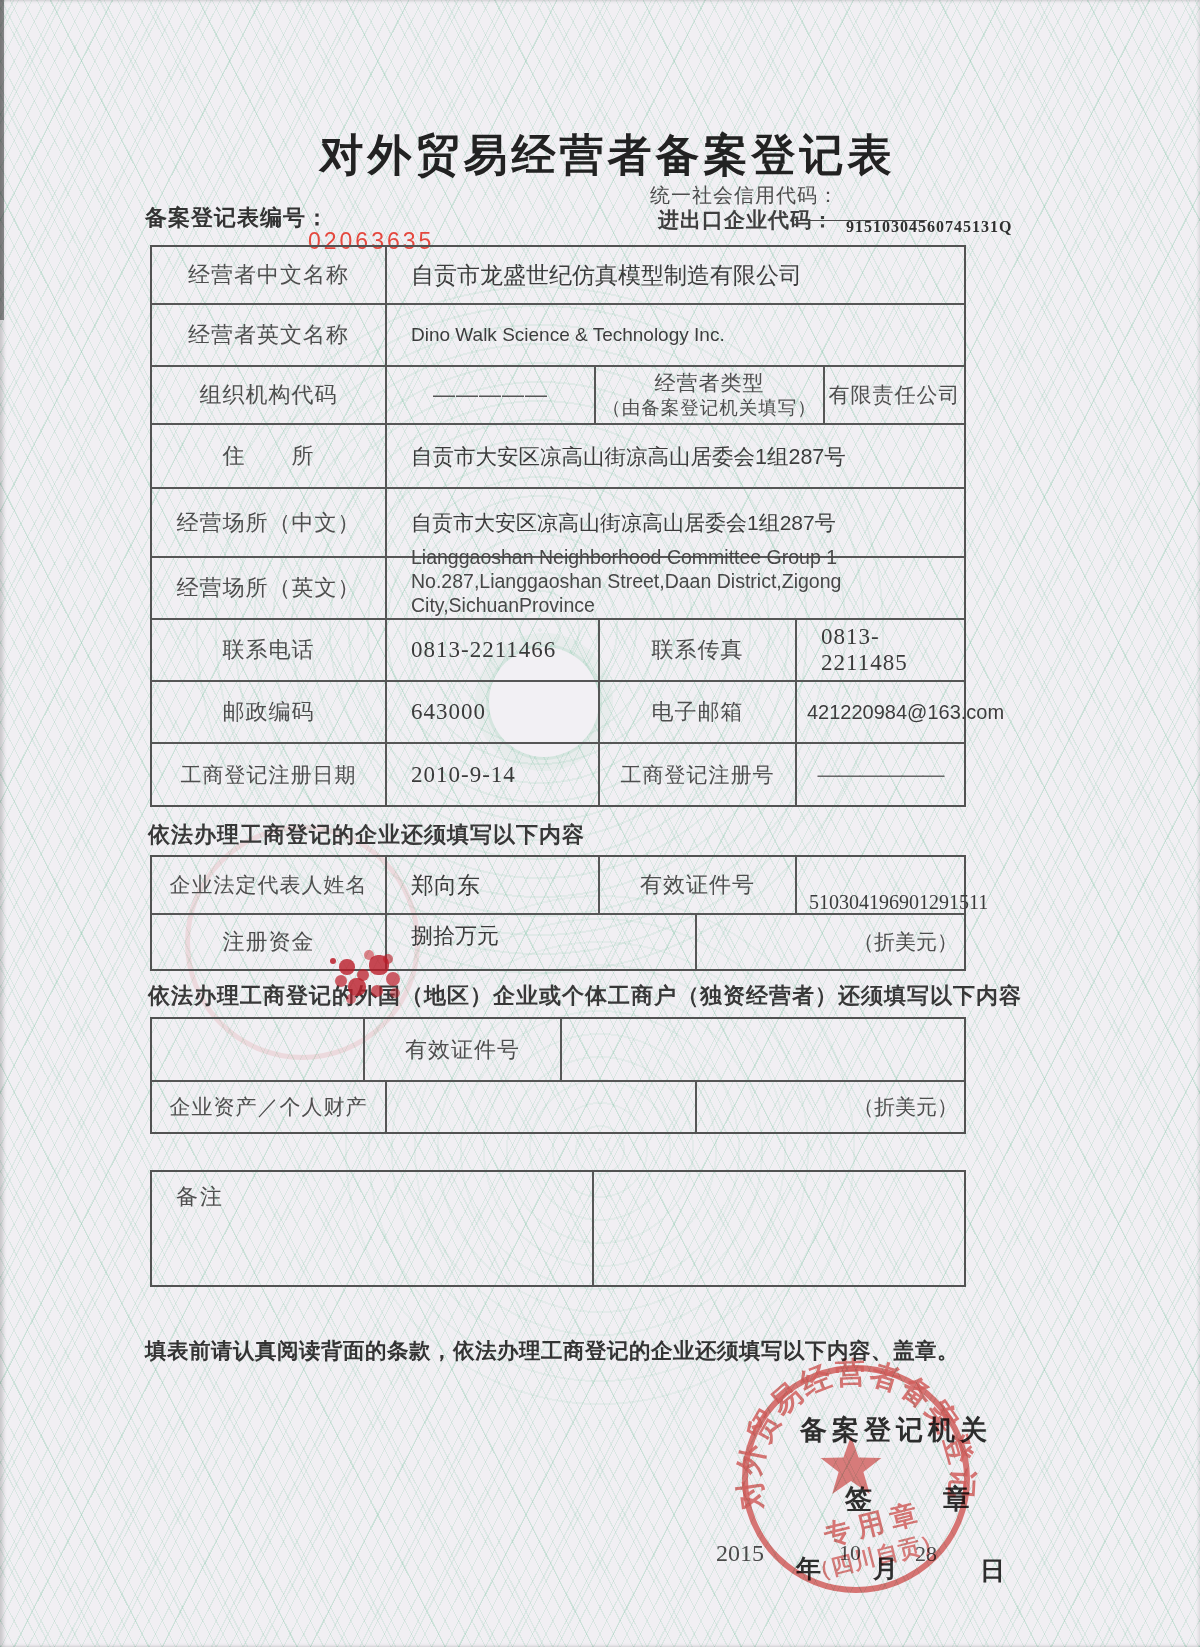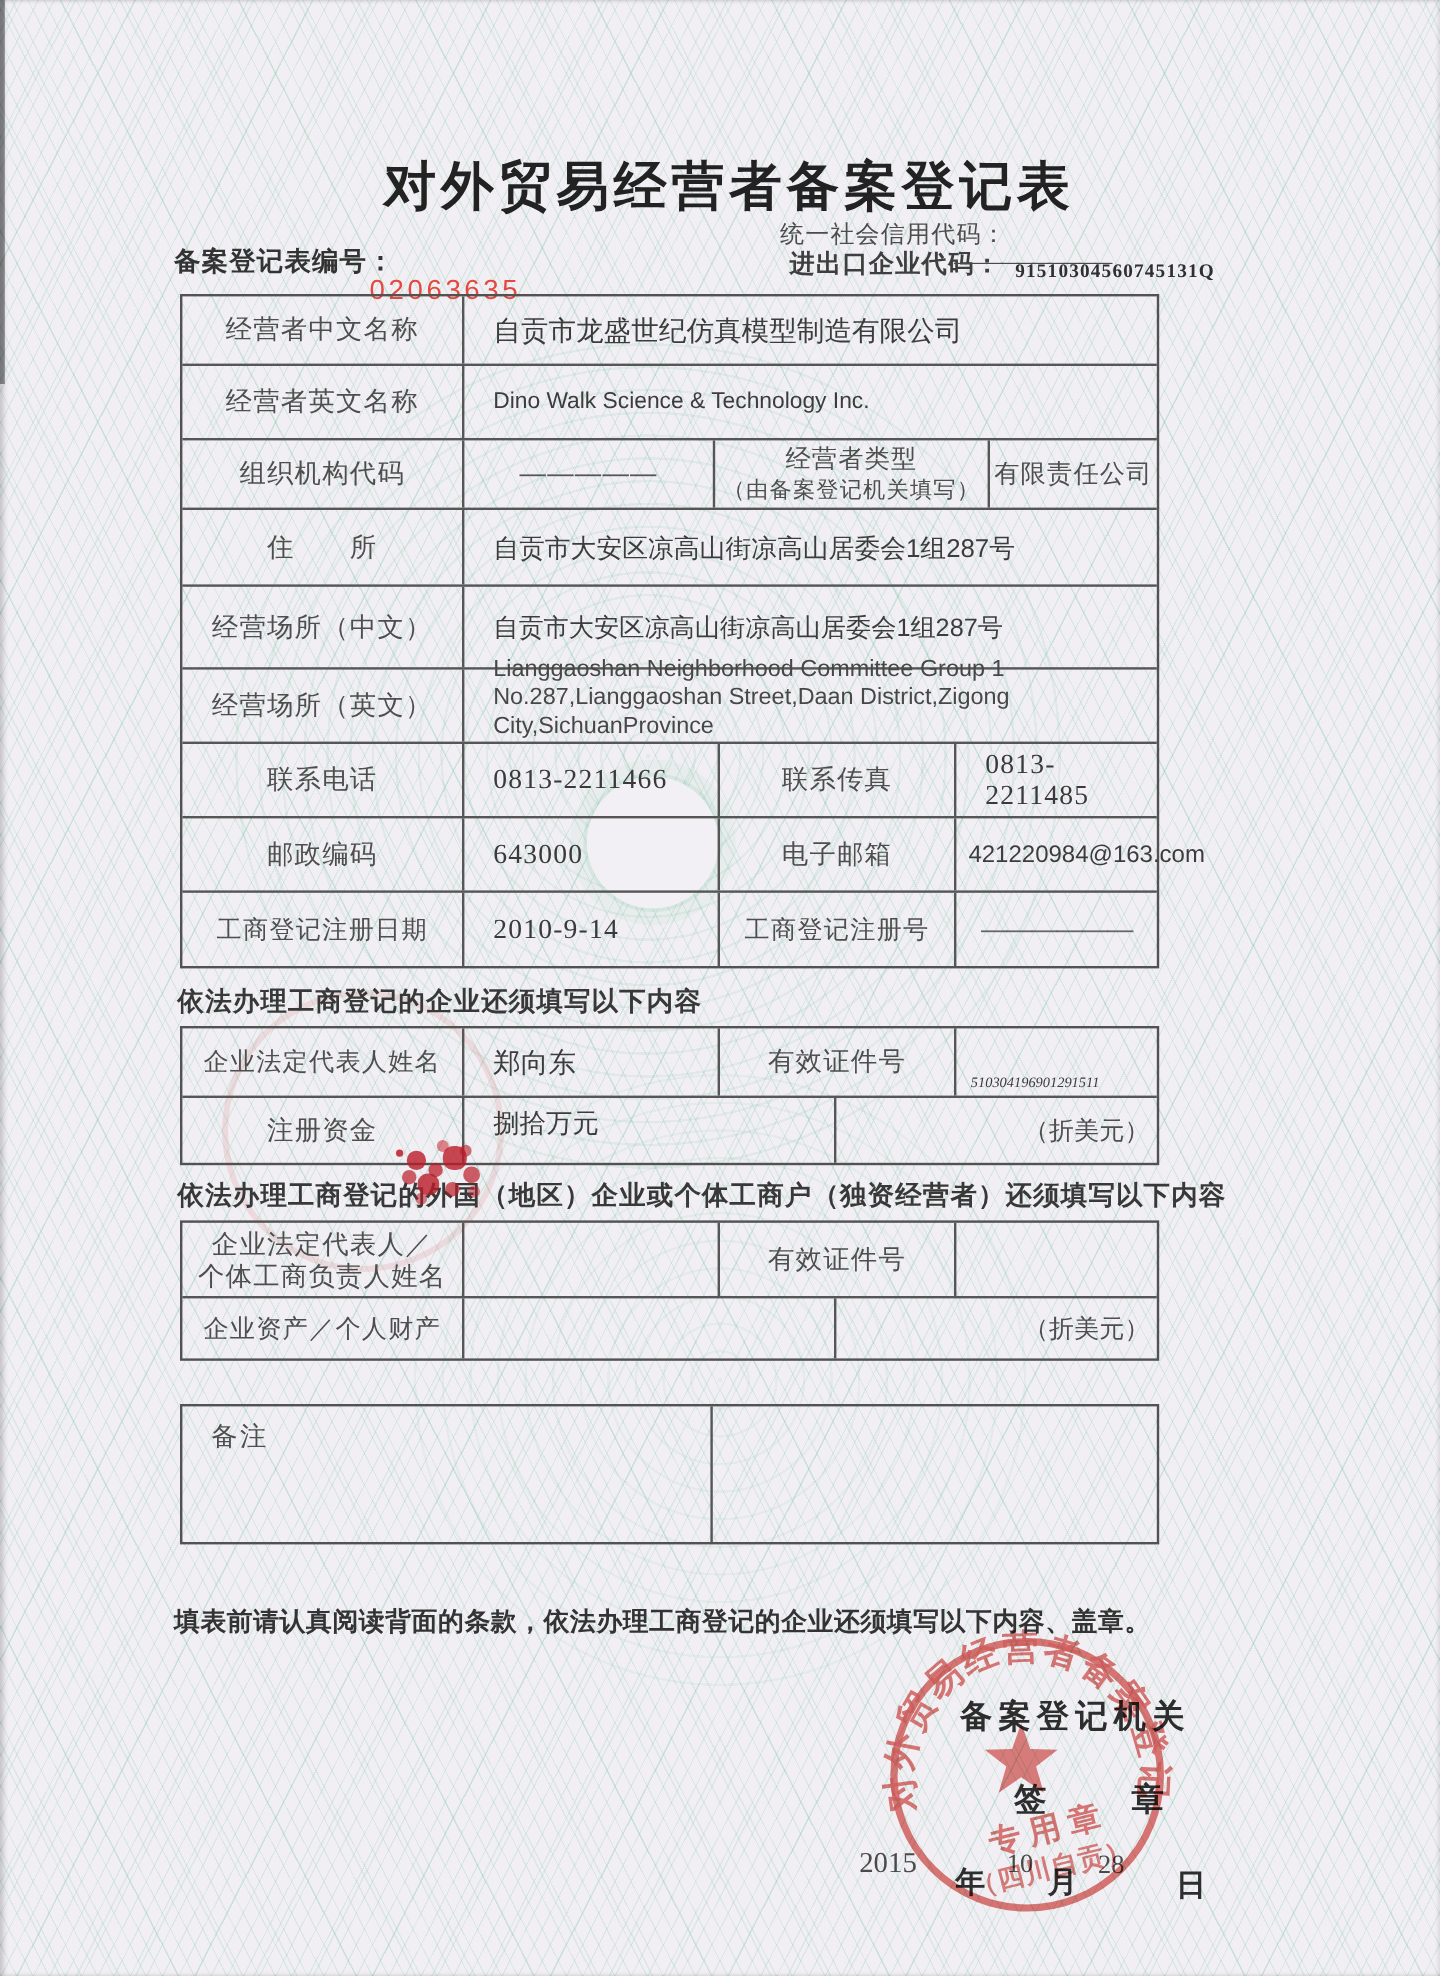--- a/index.html
+++ b/index.html
@@ -151,38 +151,32 @@
       <div class="cell lab c4" style="color:#666; letter-spacing:-1px;">——————</div>
     </div>
   </div>
 
   <div class="heading" style="top:820px;">依法办理工商登记的企业还须填写以下内容</div>
   <div class="tbl" style="top:855px;">
     <div class="row" style="height:58px;">
       <div class="cell lab c1" style="font-size:21px;">企业法定代表人姓名</div>
       <div class="cell val c2" style="font-size:23px;">郑向东</div>
       <div class="cell lab c3">有效证件号</div>
-      <div class="cell val c4 serif" style="font-size:12px; padding-left:12px; color:#3a3a3a;font-style:italic;">510304196901291511</div>
+      <div class="cell val c4 serif" style="font-size:20px; padding-left:12px; color:#3a3a3a;">510304196901291511</div>
     </div>
     <div class="row" style="height:54px;">
       <div class="cell lab c1">注册资金</div>
       <div class="cell val" style="width:310px; flex:none; font-size:22px; align-items:flex-start; padding-top:6px;">捌拾万元</div>
       <div class="cell c4" style="justify-content:flex-end; padding-right:6px; font-size:21px; color:#4e4e4e;">（折美元）</div>
     </div>
   </div>
 
   <div class="heading" style="top:981px;">依法办理工商登记的外国（地区）企业或个体工商户（独资经营者）还须填写以下内容</div>
   <div class="tbl" style="top:1017px;">
     <div class="row" style="height:63px;">
-      <div class="cell lab c1">
-        <div class="small-lines" style="font-size:22px; line-height:27px;">
-          <div>企业法定代表人／</div>
-          <div>个体工商负责人姓名</div>
-        </div>
-      </div>
       <div class="cell c2"></div>
       <div class="cell lab c3">有效证件号</div>
       <div class="cell c4"></div>
     </div>
     <div class="row" style="height:50px;">
       <div class="cell lab c1" style="font-size:21px;">企业资产／个人财产</div>
       <div class="cell" style="width:310px; flex:none;"></div>
       <div class="cell c4" style="justify-content:flex-end; padding-right:6px; font-size:21px; color:#4e4e4e;">（折美元）</div>
     </div>
   </div>

